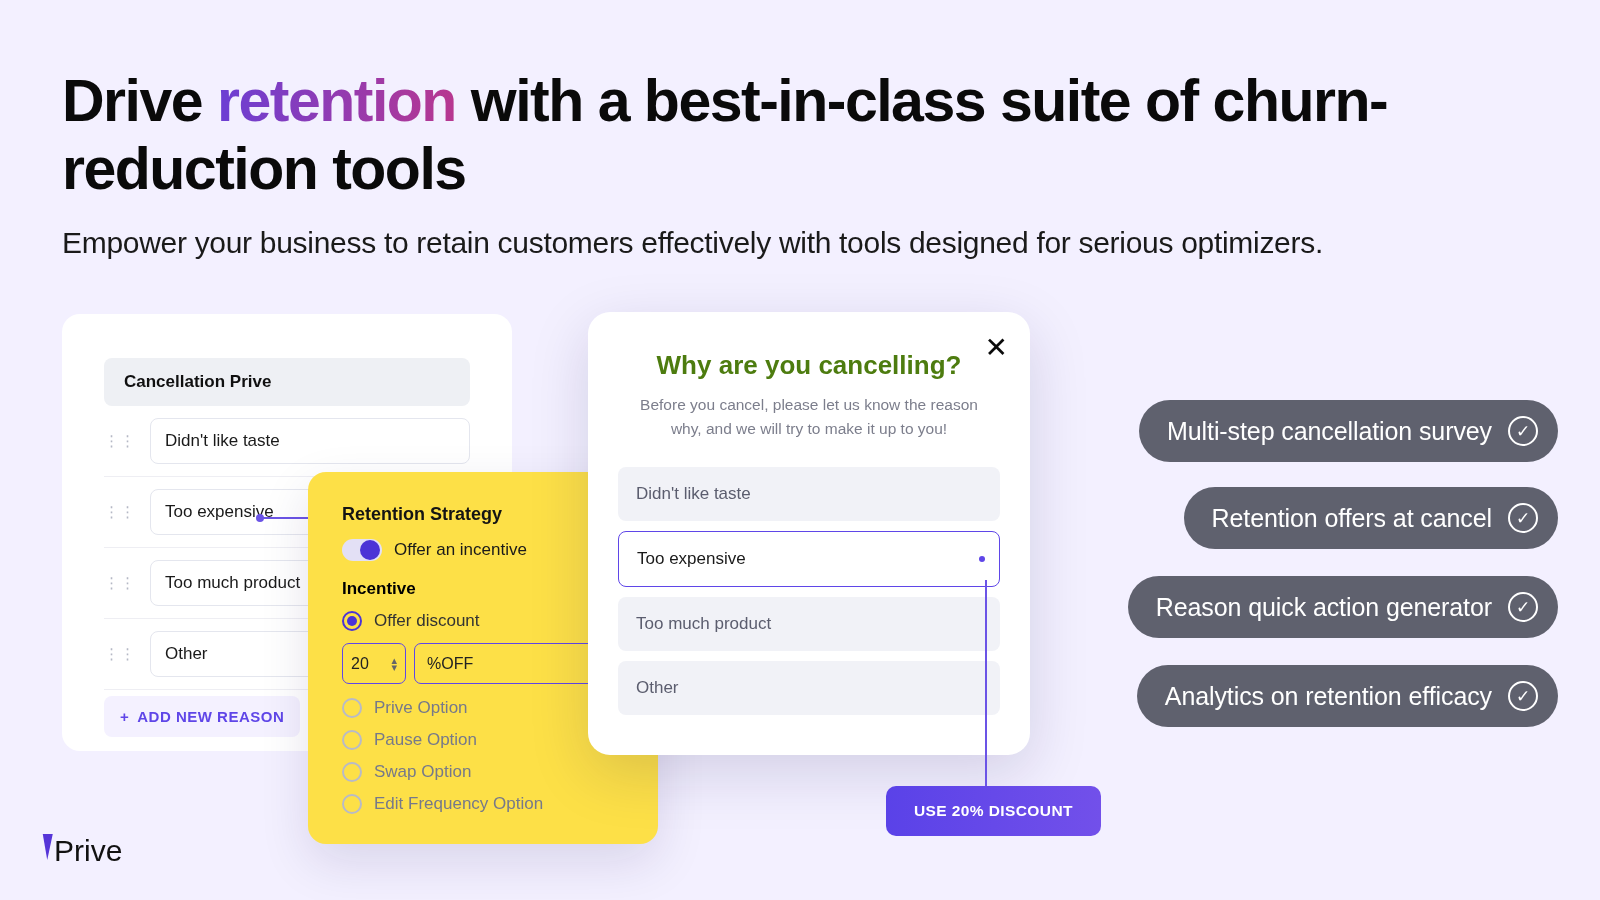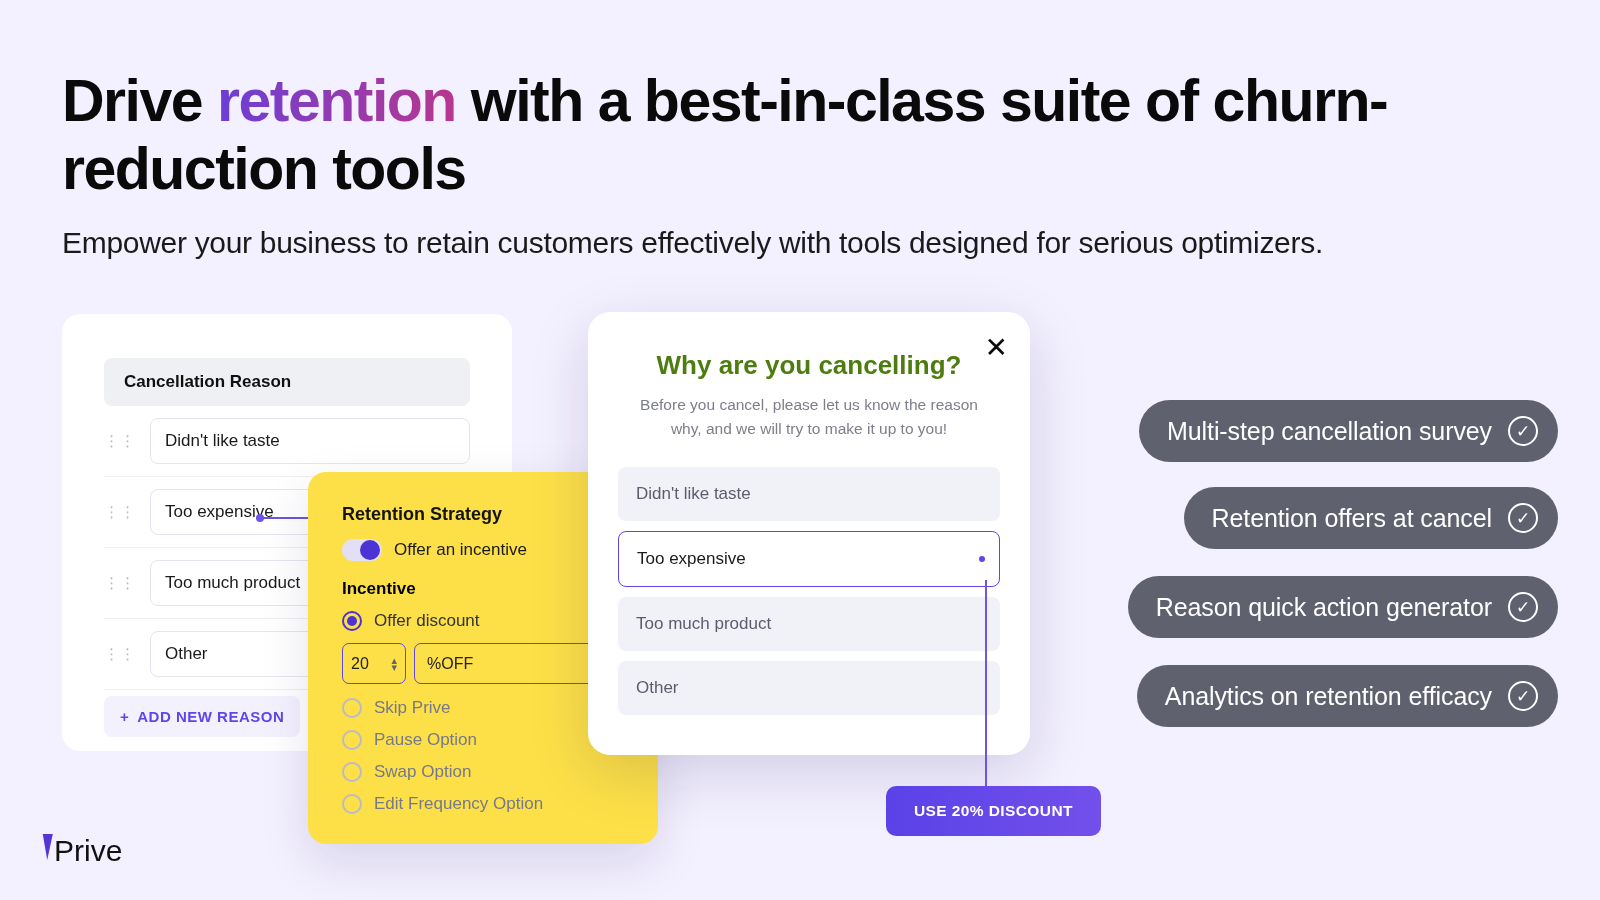--- a/index.html
+++ b/index.html
@@ -342,21 +342,21 @@
 </style>
 </head>
 <body>
 
 <h1 class="heading">
   <span>Drive </span><span class="accent">retention</span><span> with a best-in-class suite of churn-reduction tools</span>
 </h1>
 <p class="subheading">Empower your business to retain customers effectively with tools designed for serious optimizers.</p>
 
 <div class="card1">
-  <div class="reason-header">Cancellation Reason</div>
+  <div class="reason-header">Cancellation Prive</div>
   <div class="reason-row">
     <div class="grip">⋮⋮</div>
     <div class="reason-input">Didn't like taste</div>
   </div>
   <div class="reason-row">
     <div class="grip">⋮⋮</div>
     <div class="reason-input" style="max-width:180px">Too expensive</div>
   </div>
   <div class="reason-row">
     <div class="grip">⋮⋮</div>
@@ -396,21 +396,21 @@
           <span>▾</span>
         </span>
     </div>
     <div class="select-input">
       <span>%OFF</span>
       <span>⌄</span>
     </div>
   </div>
   <div class="radio-row">
     <div class="radio"></div>
-    <div class="radio-text muted">Skip Prive</div>
+    <div class="radio-text muted">Prive Option</div>
   </div>
   <div class="radio-row">
     <div class="radio"></div>
     <div class="radio-text muted">Pause Option</div>
   </div>
   <div class="radio-row">
     <div class="radio"></div>
     <div class="radio-text muted">Swap Option</div>
   </div>
   <div class="radio-row" style="margin-bottom:0">

